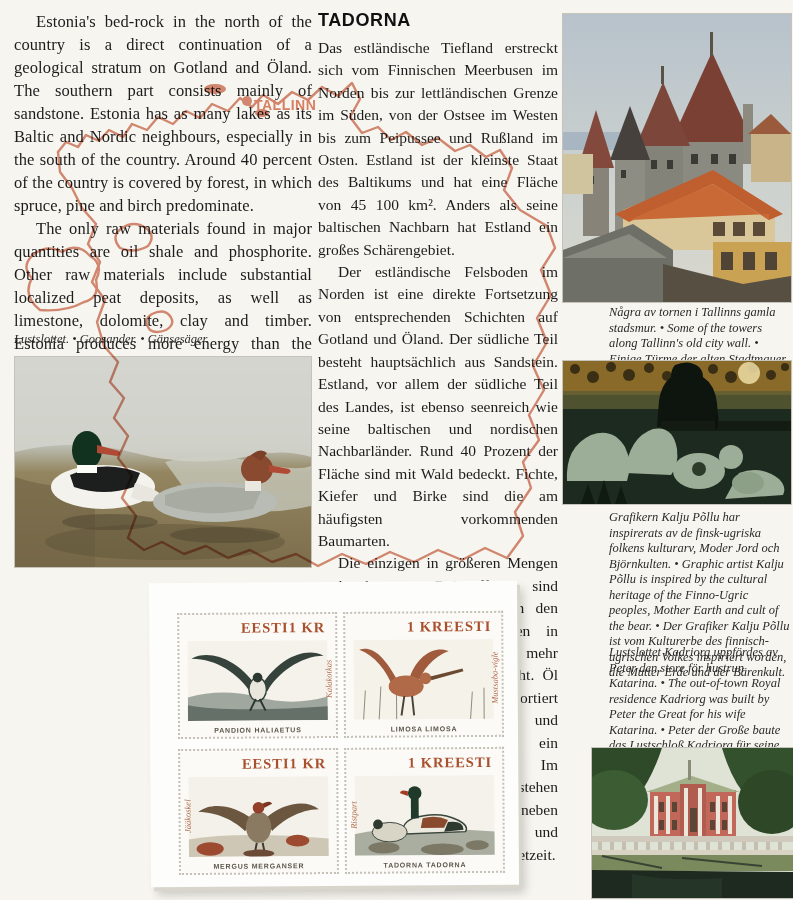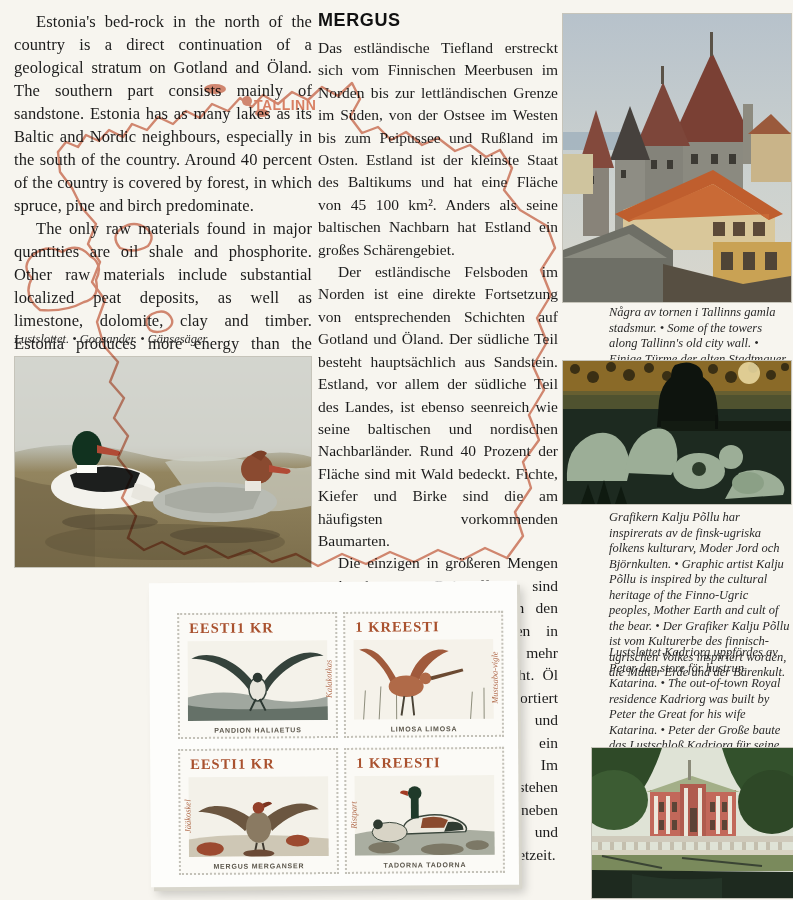--- a/index.html
+++ b/index.html
@@ -51,21 +51,21 @@
     position:absolute;left:150px;top:582px;width:368px;height:304px;z-index:4;
     background:#fdfdfb;transform:rotate(-.4deg);
     box-shadow:3px 4px 0 #d8d6cc,6px 8px 10px rgba(0,0,0,.18);
   }
   .stamp{
     position:absolute;width:160px;height:126px;background:#fbfaf6;
     border:2px dotted #c3c1b8;box-sizing:border-box;
   }
   .stamp .hdr{
     position:absolute;top:5px;left:10px;right:10px;display:flex;
-    justify-content:flex-start;
+    justify-content:flex-end;
     font-family:"Liberation Serif",serif;font-weight:bold;
     font-size:14.5px;letter-spacing:1px;color:#a9512e;
   }
   .stamp .art{position:absolute;left:8px;top:26px;right:8px;bottom:16px;}
   .stamp .art svg{display:block;width:100%;height:100%;}
   .stamp .sci{
     position:absolute;bottom:3px;left:0;right:0;text-align:center;
     font-family:"Liberation Sans",sans-serif;font-size:7px;font-weight:bold;
     letter-spacing:.8px;color:#5a554a;
   }
@@ -115,21 +115,21 @@
     <ellipse cx="242" cy="112" rx="16" ry="15" fill="#8a4a30"></ellipse>
     <path d="M236,98 q10,-8 16,-2 l-6,8 Z" fill="#7c3f27"></path>
     <path d="M254,108 l20,4 q4,3 -2,5 l-18,-2 Z" fill="#b14a35"></path>
     <rect x="230" y="124" width="16" height="10" fill="#e9e7df"></rect>
     <ellipse cx="95" cy="165" rx="48" ry="8" fill="#4d4430" opacity=".5"></ellipse>
     <ellipse cx="210" cy="178" rx="55" ry="8" fill="#4d4430" opacity=".5"></ellipse>
   </svg>
 </div>
 
 <div class="col-de">
-  <h1>MERGUS</h1>
+  <h1>TADORNA</h1>
   <p class="no-indent">Das estländische Tiefland erstreckt sich vom Finnischen Meerbusen im Norden bis zur lettländischen Grenze im Süden, von der Ostsee im Westen bis zum Peipussee und Rußland im Osten. Estland ist der kleinste Staat des Baltikums und hat eine Fläche von 45 100 km². Anders als seine baltischen Nachbarn hat Estland ein großes Schärengebiet.</p>
   <p>Der estländische Felsboden im Norden ist eine direkte Fortsetzung von entsprechenden Schichten auf Gotland und Öland. Der südliche Teil besteht hauptsächlich aus Sandstein. Estland, vor allem der südliche Teil des Landes, ist ebenso seenreich wie seine baltischen und nordischen Nachbarländer. Rund 40 Prozent der Fläche sind mit Wald bedeckt. Fichte, Kiefer und Birke sind die am häufigsten vorkommenden Baumarten.</p>
   <p>Die einzigen in größeren Mengen vorhandenen Rohstoffe sind Ölschiefer und Phosphorit. In den riesigen Ölschiefer-Kraftwerken in Narva produziert Estland mehr Energie als es selbst verbraucht. Öl und Benzin müssen jedoch importiert werden. Die Zellstoff- und Papierindustrie war lange ein wichtiger Wirtschaftsfaktor. Im Bereich der Landwirtschaft entstehen wieder kleine Familienbetriebe neben den riesigen Staats- und Kollektivbetrieben aus der Sowjetzeit.</p>
 </div>
 
 <div class="photo" style="left:562px;top:13px;width:228px;height:288px;">
   <svg width="228" height="288" viewBox="0 0 228 288">
     <defs>
       <linearGradient id="gSky" x1="0" y1="0" x2="0" y2="1">
         <stop offset="0" stop-color="#b7c2cb"></stop>

